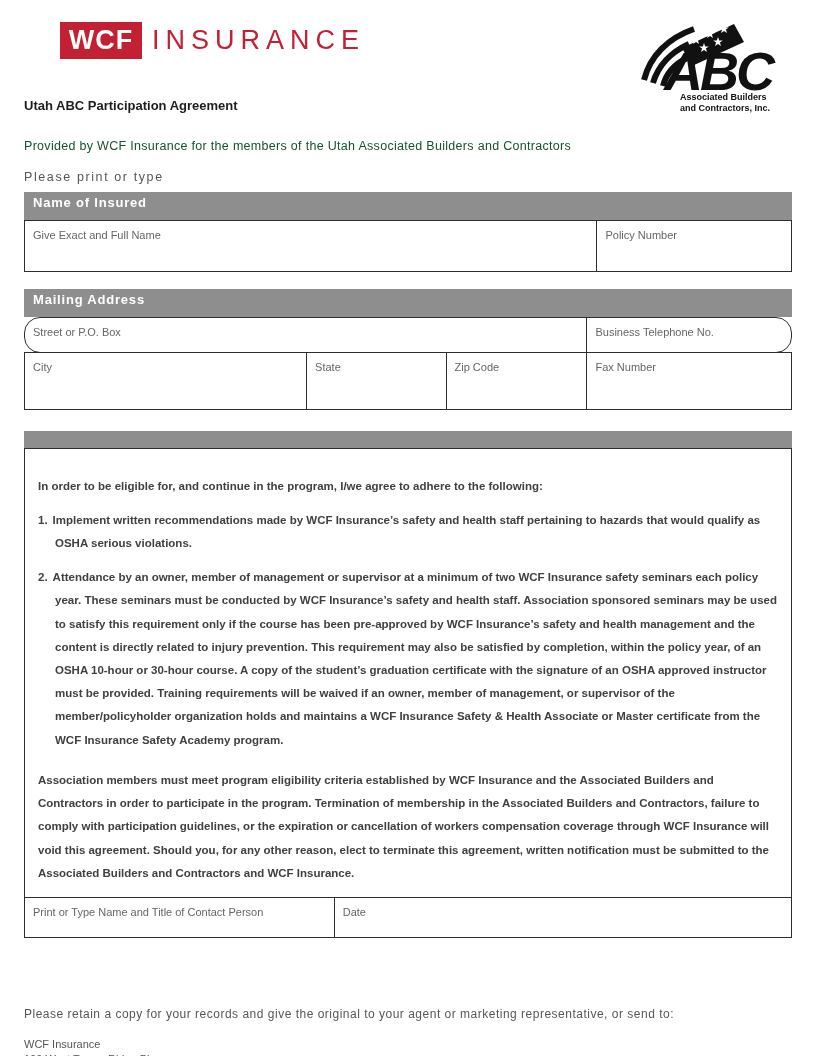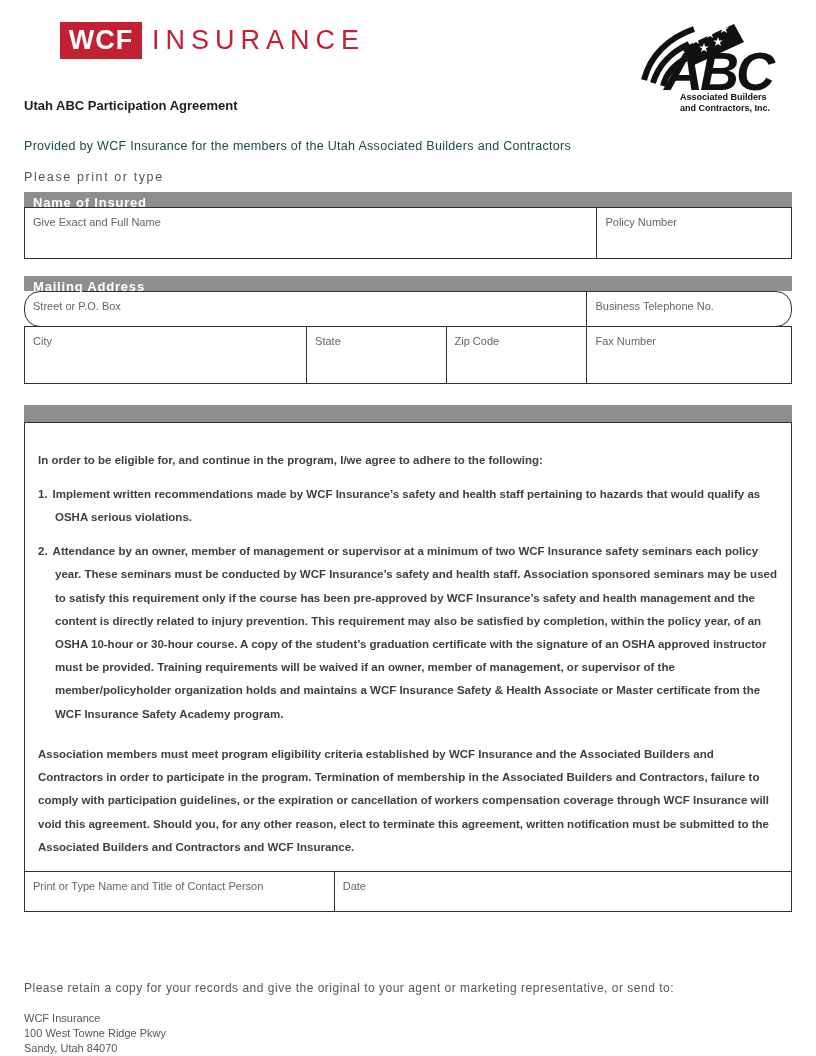--- a/index.html
+++ b/index.html
@@ -24,21 +24,21 @@
   .abc-caption { font-size:9px; font-weight:bold; color:#111111; line-height:1.25; text-align:left; padding-left:42px; margin-top:-2px; }
 
   
   .title { font-size:13px; font-weight:bold; color:#1d1d1f; margin-top:4px; }
   .subtitle { font-size:12.5px; color:#14532d; letter-spacing:0.3px; margin-top:26px; }
   .instruction { font-size:12.5px; color:#55565a; letter-spacing:1.6px; margin-top:17px; }
 
   
   .bar {
     background:#8e8e8e; color:#ffffff; font-size:13px; font-weight:bold;
-    letter-spacing:0.8px; height:15px; line-height:22px; padding-left:9px;
+    letter-spacing:0.8px; height:28px; line-height:22px; padding-left:9px;
   }
   .bar.empty { height:17px; }
   .row { display:grid; border:1.5px solid #2e2e2e; background:#ffffff; }
   .cell { border-left:1.5px solid #2e2e2e; padding:4px 8px; }
   .cell:first-child { border-left:none; }
   .lbl { font-size:11px; color:#646569; }
 
   .sec-name { margin-top:8px; }
   .name-row { grid-template-columns:74.6% 25.4%; height:52px; }
   .sec-mailing { margin-top:17px; }

